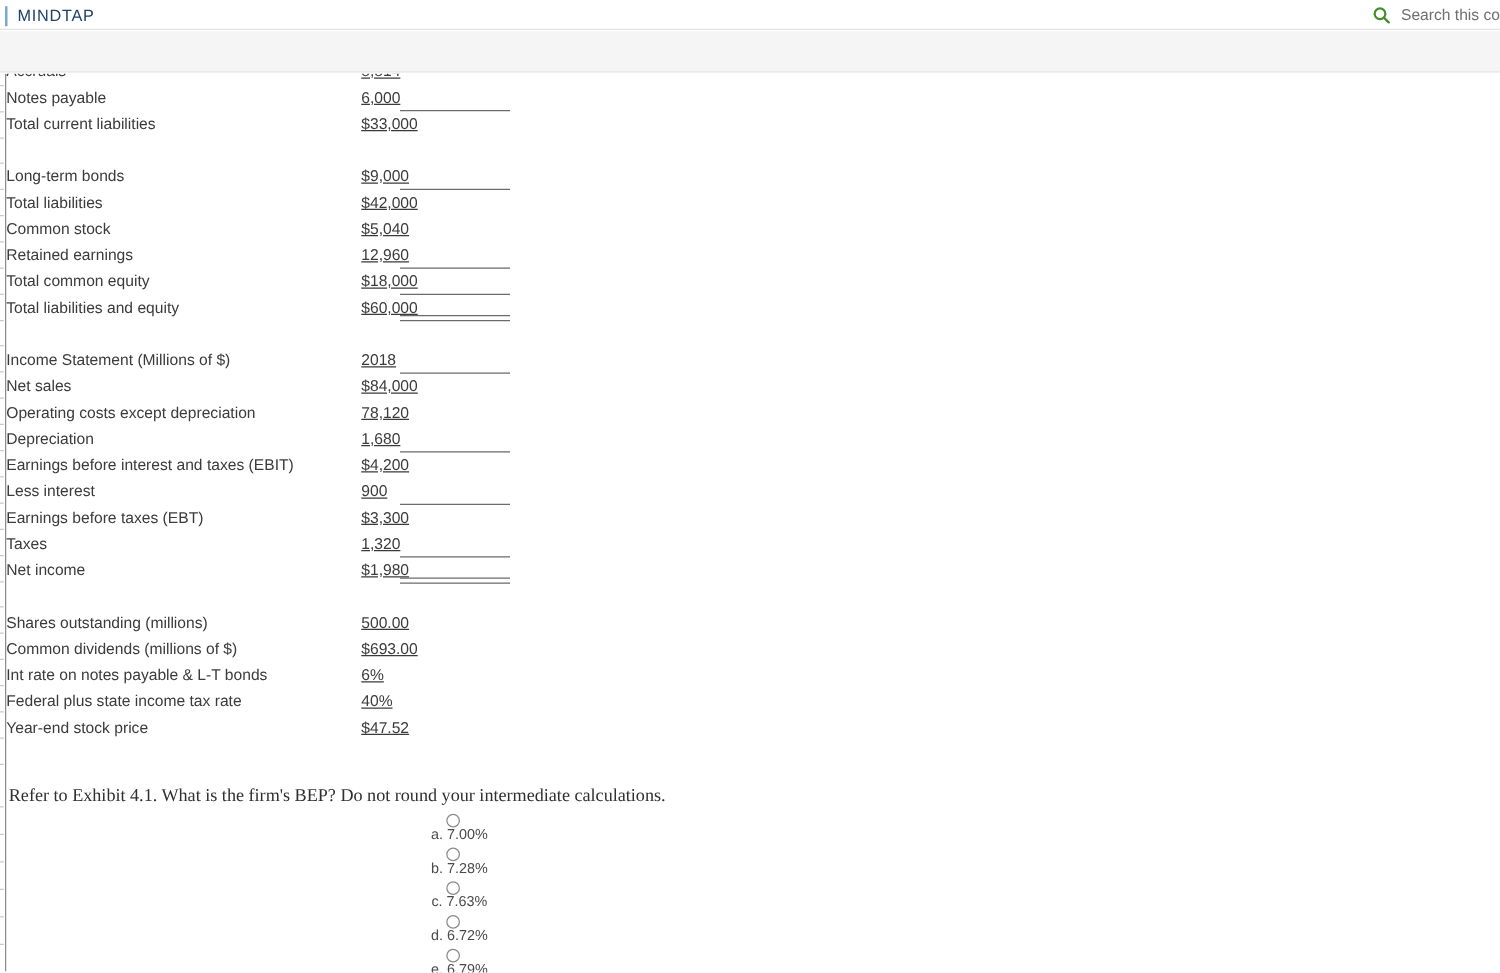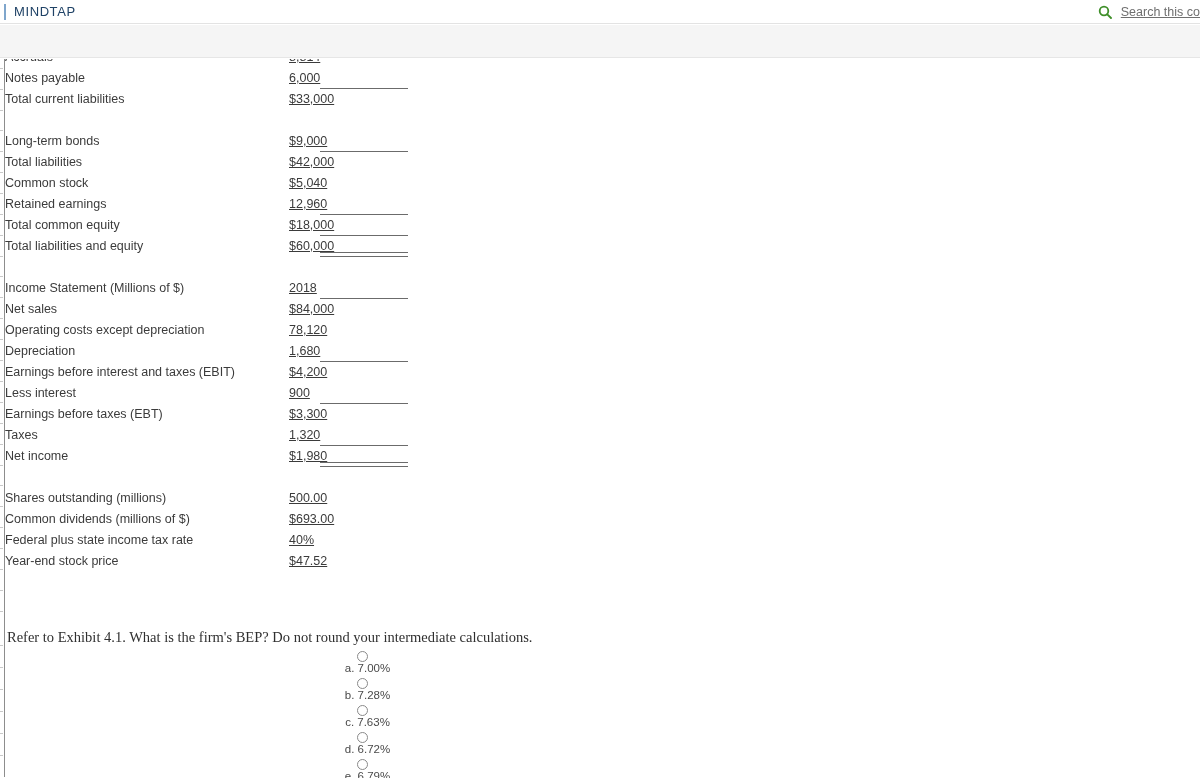--- a/index.html
+++ b/index.html
@@ -23,21 +23,21 @@
     width: 1200px;
     height: 24px;
     background: #ffffff;
     border-bottom: 1px solid #e3e3e3;
     display: flex;
     align-items: center;
     box-sizing: border-box;
   }
   #brand-wrap {
     display: flex;
-    align-items: center;
+    align-items: flex-start;
     height: 14px;
     padding-left: 4px;
   }
   #brand-accent {
     width: 2px;
     height: 16px;
     background: #7fa6cc;
     margin-right: 8px;
   }
   #brand-title {
@@ -60,21 +60,20 @@
     height: 16px;
     margin-right: 8px;
     display: flex;
     align-items: center;
     justify-content: center;
   }
   #search-placeholder {
     font-size: 12.5px;
     color: #6f6f6f;
     white-space: nowrap;
-    text-decoration: underline;
   }
 
   
   #toolbar-strip {
     position: absolute;
     top: 25px; left: 0;
     width: 1200px;
     height: 33px;
     background: #f5f5f5;
     border-bottom: 1px solid #e6e6e6;
@@ -362,20 +361,24 @@
         </tr>
         <tr>
           <td class="lbl">Shares outstanding (millions)</td>
           <td class="val">500.00</td>
         </tr>
         <tr>
           <td class="lbl">Common dividends (millions of $)</td>
           <td class="val">$693.00</td>
         </tr>
         <tr>
+          <td class="lbl">Int rate on notes payable &amp; L-T bonds</td>
+          <td class="val">6%</td>
+        </tr>
+        <tr>
           <td class="lbl">Federal plus state income tax rate</td>
           <td class="val">40%</td>
         </tr>
         <tr>
           <td class="lbl">Year-end stock price</td>
           <td class="val">$47.52</td>
         </tr>
       </tbody>
   </table>
 

